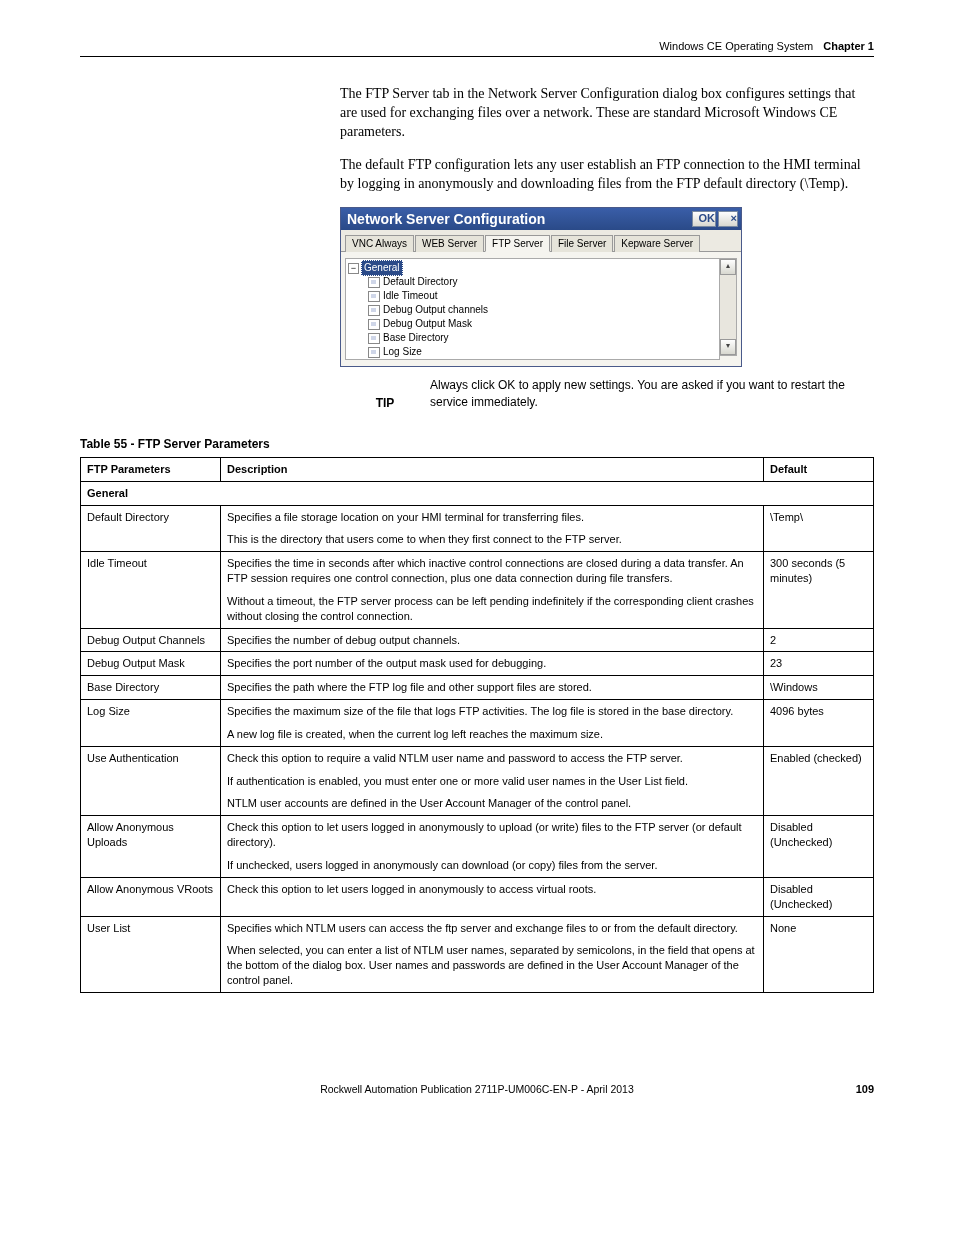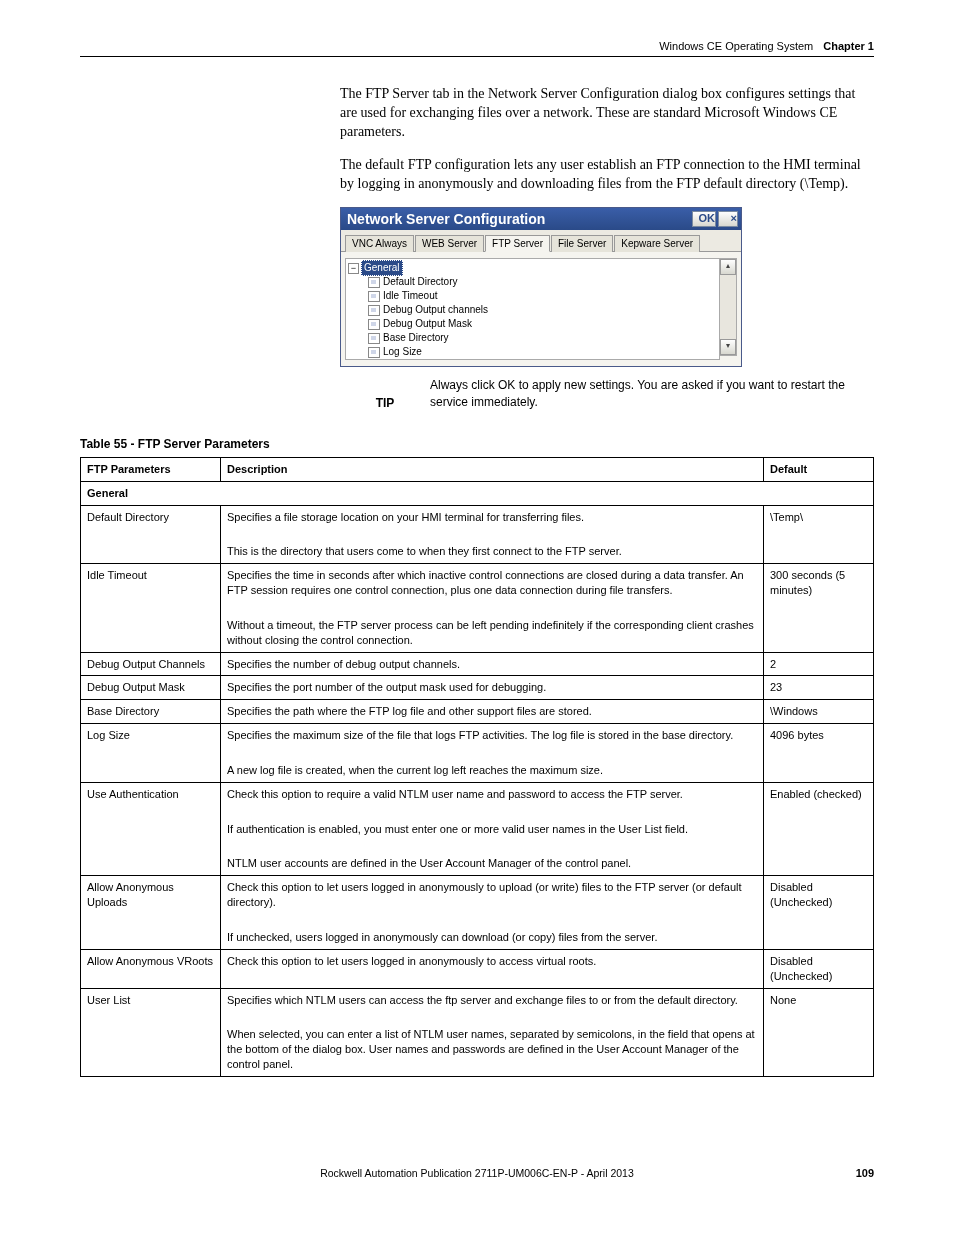--- a/index.html
+++ b/index.html
@@ -170,21 +170,21 @@
     line-height: 1.35;
   }
   table.param-table thead th {
     font-weight: bold;
     border-top: 1.5px solid #000;
   }
   tr.group-row td {
     font-weight: bold;
     background: #fff;
   }
-  td.desc-cell div + div { margin-top: 20px; }
+  td.desc-cell div + div { margin-top: 8px; }
 
   .footer {
     display:flex; justify-content:center; align-items:flex-start;
     font-family: Arial, sans-serif; font-size: 10.5px;
     margin-top: 90px;
     position: relative;
   }
   .footer .page-num {
     position:absolute; right:0; font-weight:bold; font-size:11px;
   }

